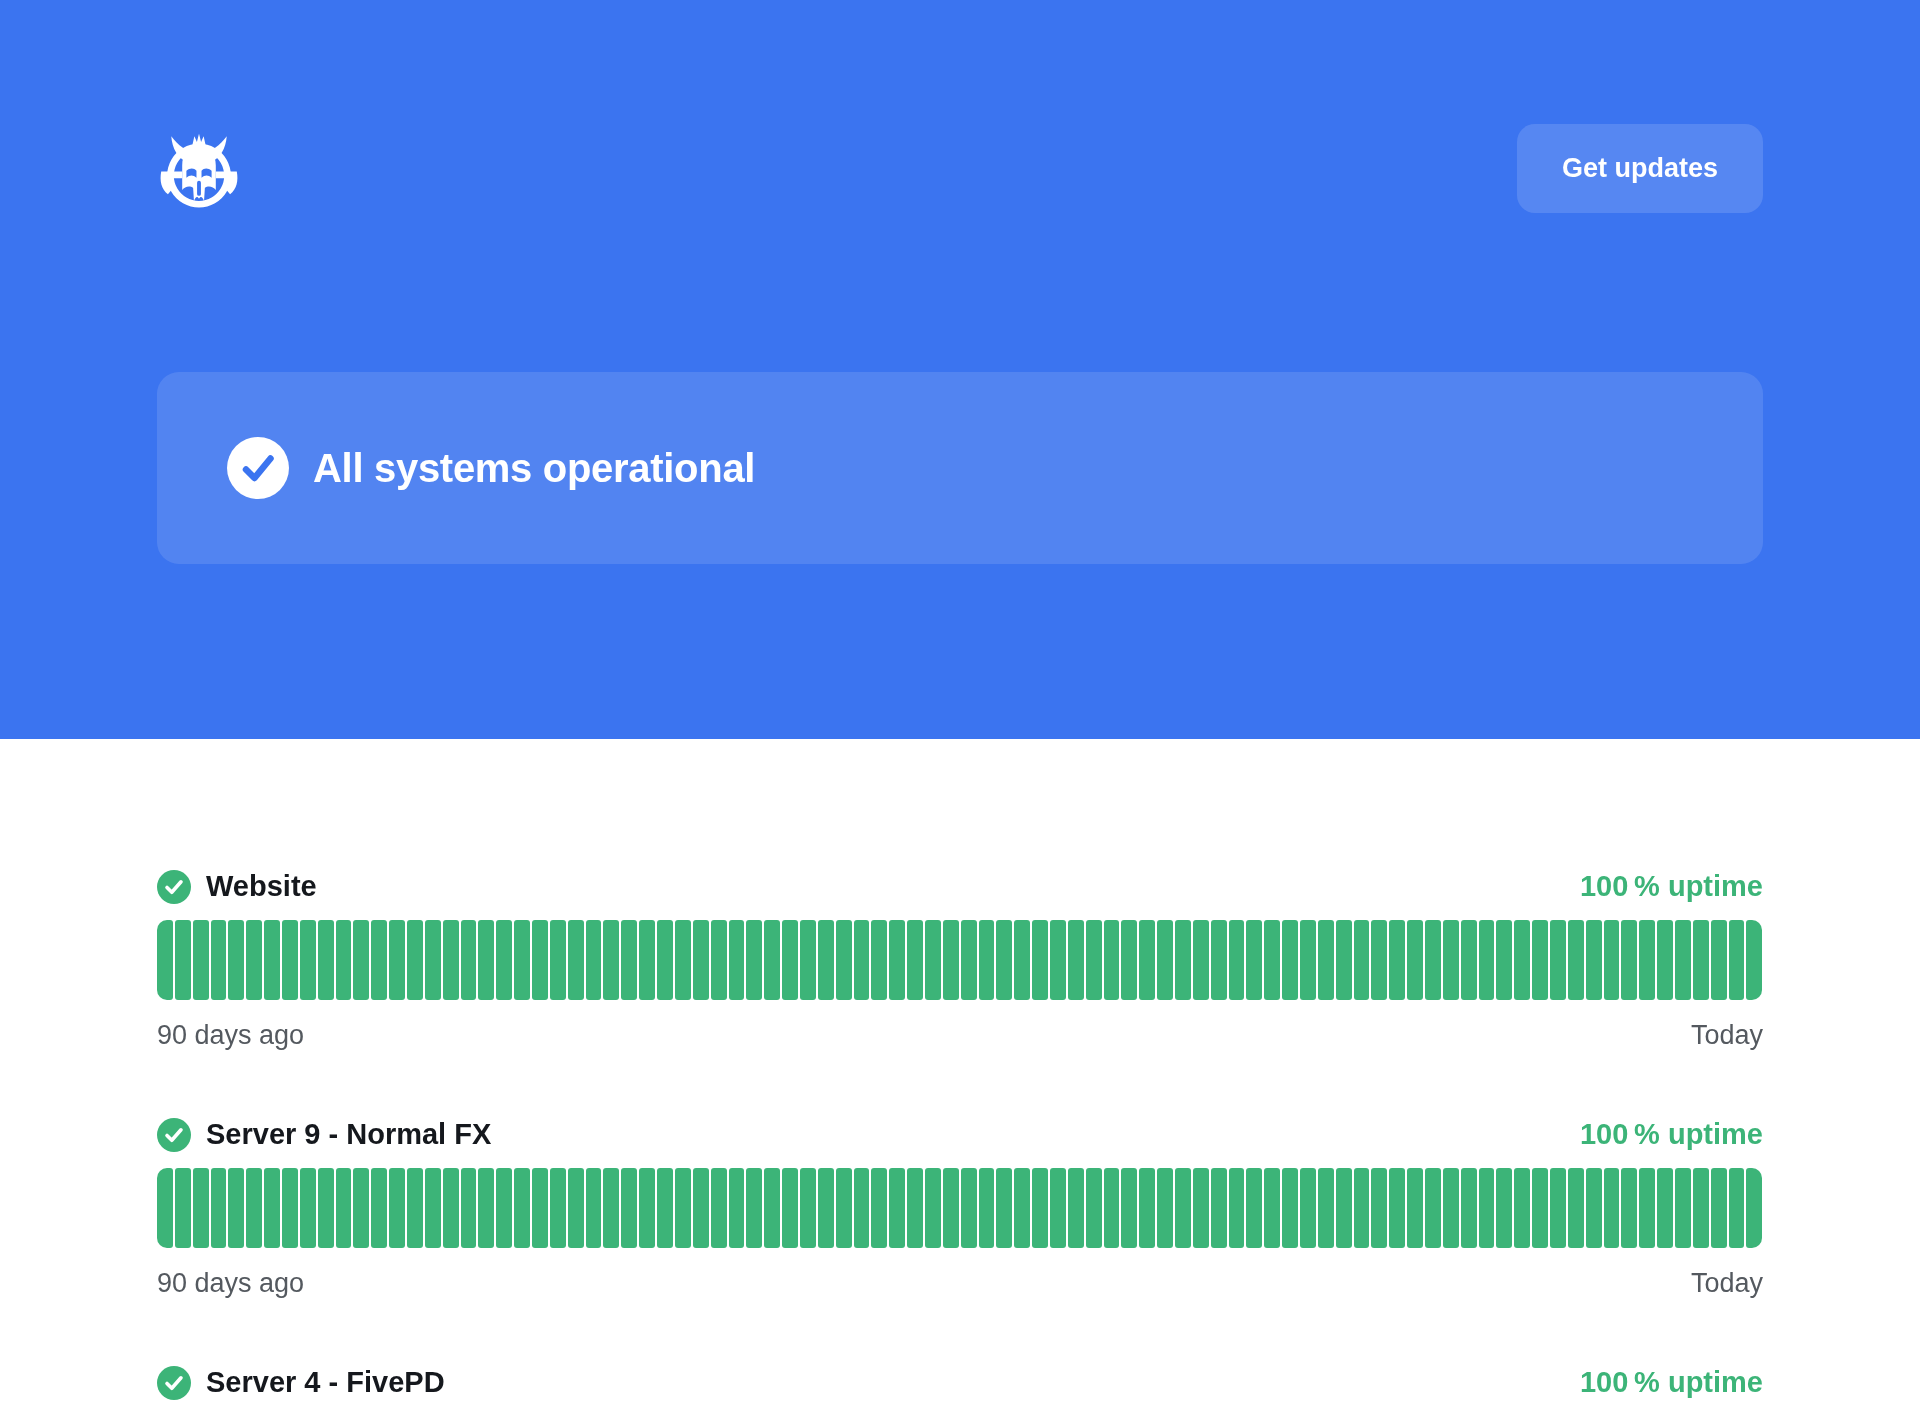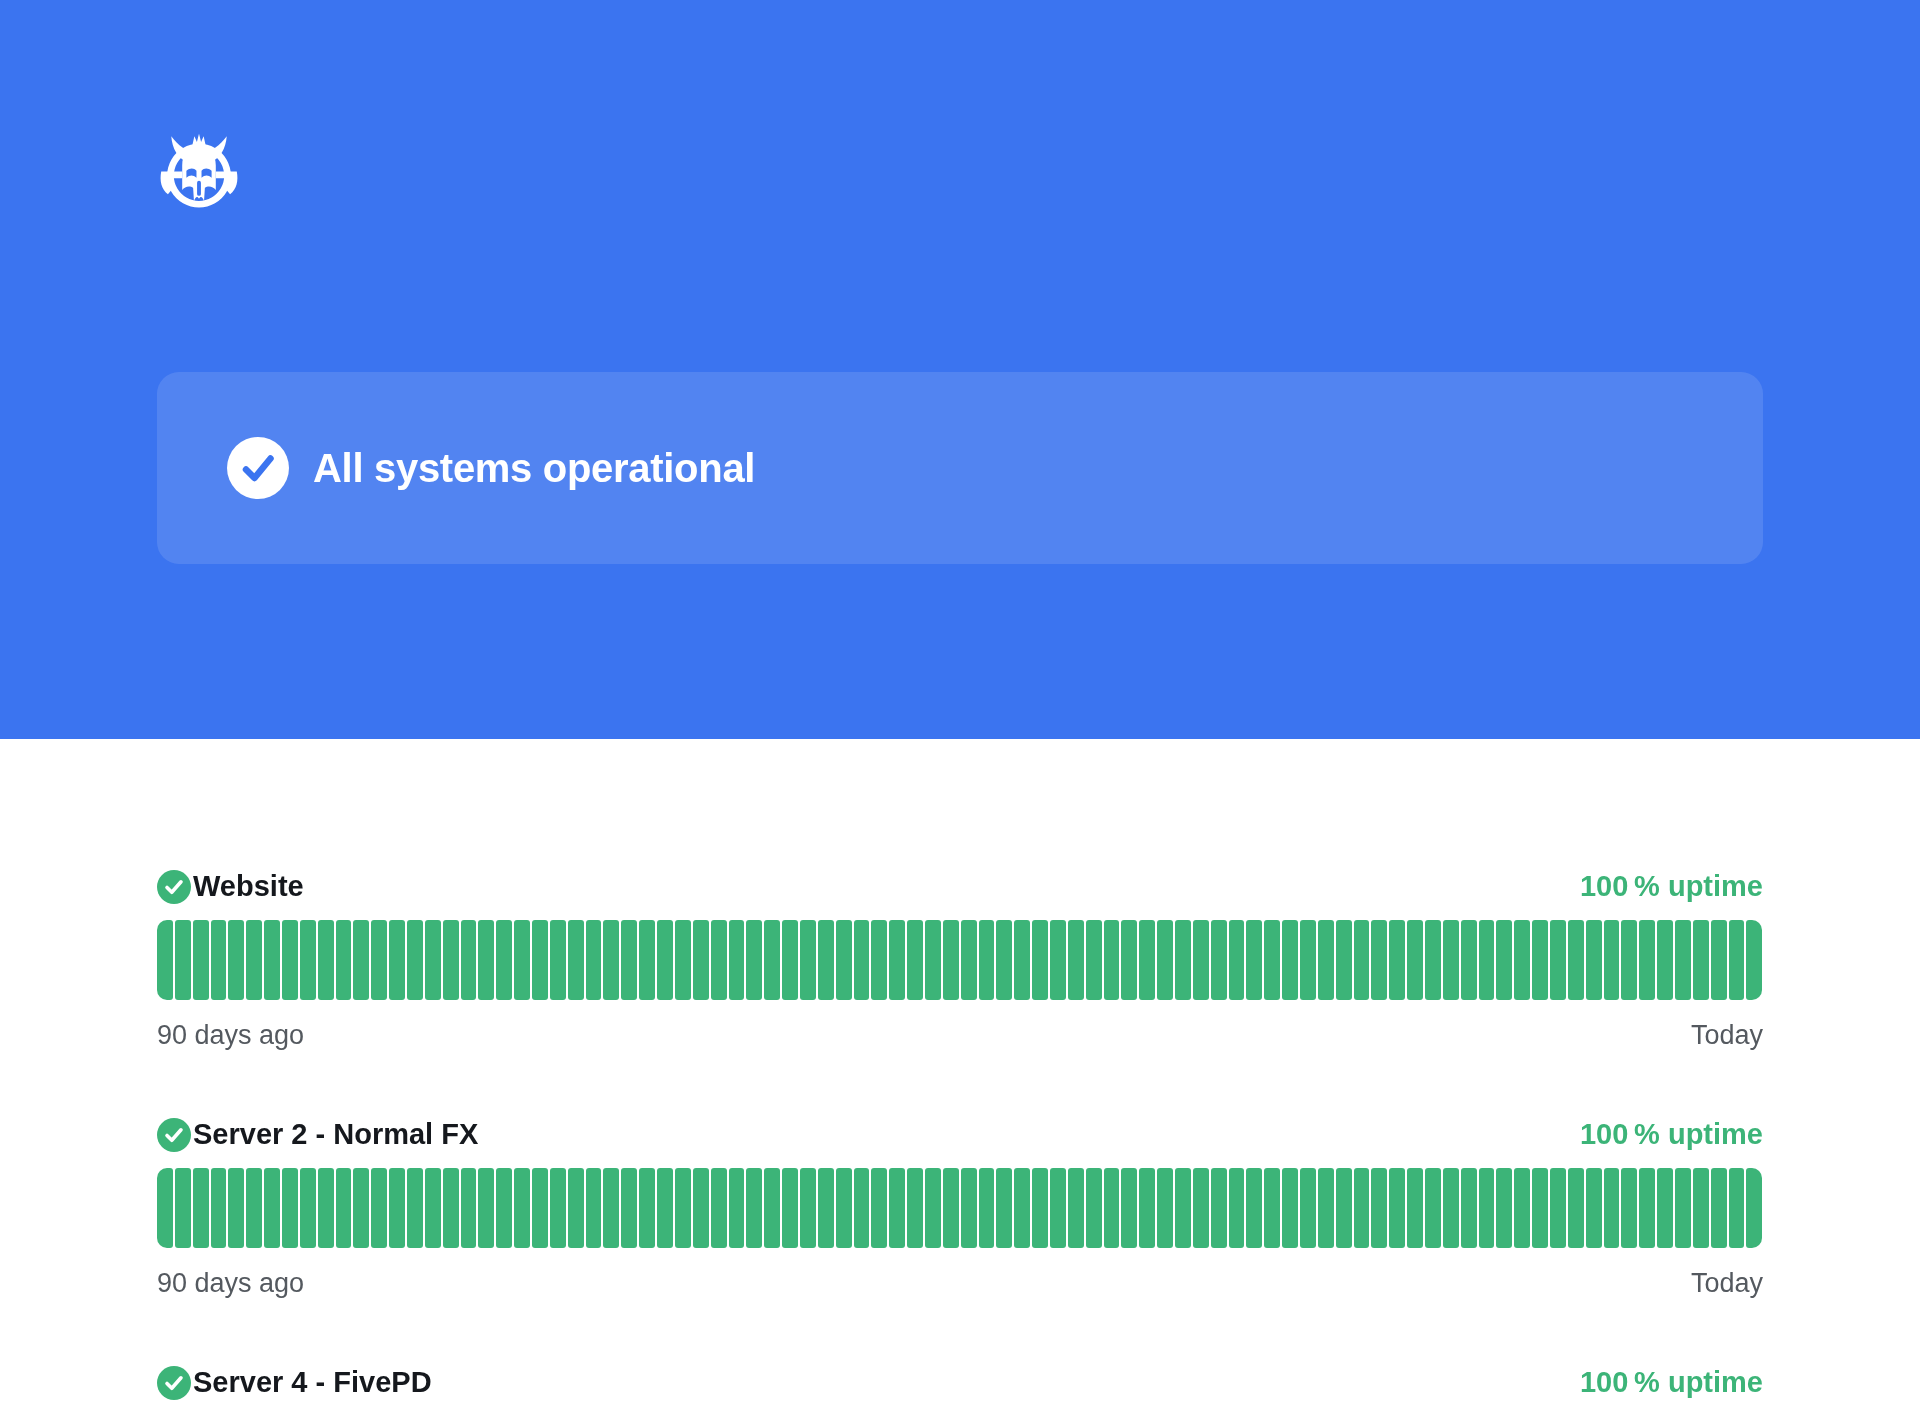--- a/index.html
+++ b/index.html
@@ -32,21 +32,21 @@
   .content { padding:0 157px; }
   .service { margin-top:0; }
   .service + .service { margin-top:0; }
   .service { margin-bottom:66px; }
   .service:first-child { margin-top:130px; }
 
   .svc-row { display:flex; align-items:center; height:35px; }
   .svc-check { width:34px; height:34px; border-radius:50%; flex:0 0 auto;
           display:flex; align-items:center; justify-content:center; }
   .svc-check svg { width:34px; height:34px; display:block; }
-  .svc-name { margin-left:2px; font-size:29px; font-weight:700; color:#15181d; }
+  .svc-name { margin-left:15px; font-size:29px; font-weight:700; color:#15181d; }
   .svc-uptime { margin-left:auto; font-size:29px; font-weight:700; }
 
   .bars { display:flex; gap:2px; height:80px; margin-top:16px; }
   .bar { flex:1 1 0; border-radius:3px; }
   .bar:first-child { border-radius:10px 3px 3px 10px; }
   .bar:last-child  { border-radius:3px 10px 10px 3px; }
 
   .range-row { display:flex; justify-content:space-between; margin-top:20px;
           font-size:27px; color:#54595f; }
 </style>
@@ -76,20 +76,21 @@
         <g fill="#3b74f0">
 
           <path d="M35,46 C39,42.5 44,42.5 47,46 L47,54.5 C43,51 39,51 35,54.5 Z"></path>
           <path d="M65,46 C61,42.5 56,42.5 53,46 L53,54.5 C57,51 61,51 65,54.5 Z"></path>
 
           <rect x="47.7" y="58" width="4.6" height="18" rx="2.3"></rect>
         </g>
       </svg>
     </button>
 
+    <button class="get-updates">Get updates</button>
 
     <div class="banner">
       <span class="banner-check">
         <svg viewBox="0 0 62 62">
           <polyline points="19,32.5 27.5,41 43.5,21.5" fill="none" stroke="#3b74f0" stroke-width="6.5" stroke-linecap="round" stroke-linejoin="round"></polyline>
         </svg>
       </span>
       <span class="banner-title">All systems operational</span>
     </div>
   </header>
@@ -207,21 +208,21 @@
       </section>
 
       <section class="service">
         <div class="svc-row">
           <span class="svc-check">
             <svg viewBox="0 0 34 34">
               <circle cx="17" cy="17" r="17" class="check-bg" fill="#3cb478"></circle>
               <polyline points="10,17.5 14.8,22.3 24,11.8" fill="none" stroke="#ffffff" stroke-width="3.6" stroke-linecap="round" stroke-linejoin="round"></polyline>
             </svg>
           </span>
-          <span class="svc-name">Server 2 - Normal FX</span>
+          <span class="svc-name">Server 9 - Normal FX</span>
           <span class="svc-uptime" style="color: rgb(60, 180, 120);">100 % uptime</span>
         </div>
         <div class="bars">
             <div class="bar" style="background: rgb(60, 180, 120);"></div>
             <div class="bar" style="background: rgb(60, 180, 120);"></div>
             <div class="bar" style="background: rgb(60, 180, 120);"></div>
             <div class="bar" style="background: rgb(60, 180, 120);"></div>
             <div class="bar" style="background: rgb(60, 180, 120);"></div>
             <div class="bar" style="background: rgb(60, 180, 120);"></div>
             <div class="bar" style="background: rgb(60, 180, 120);"></div>

